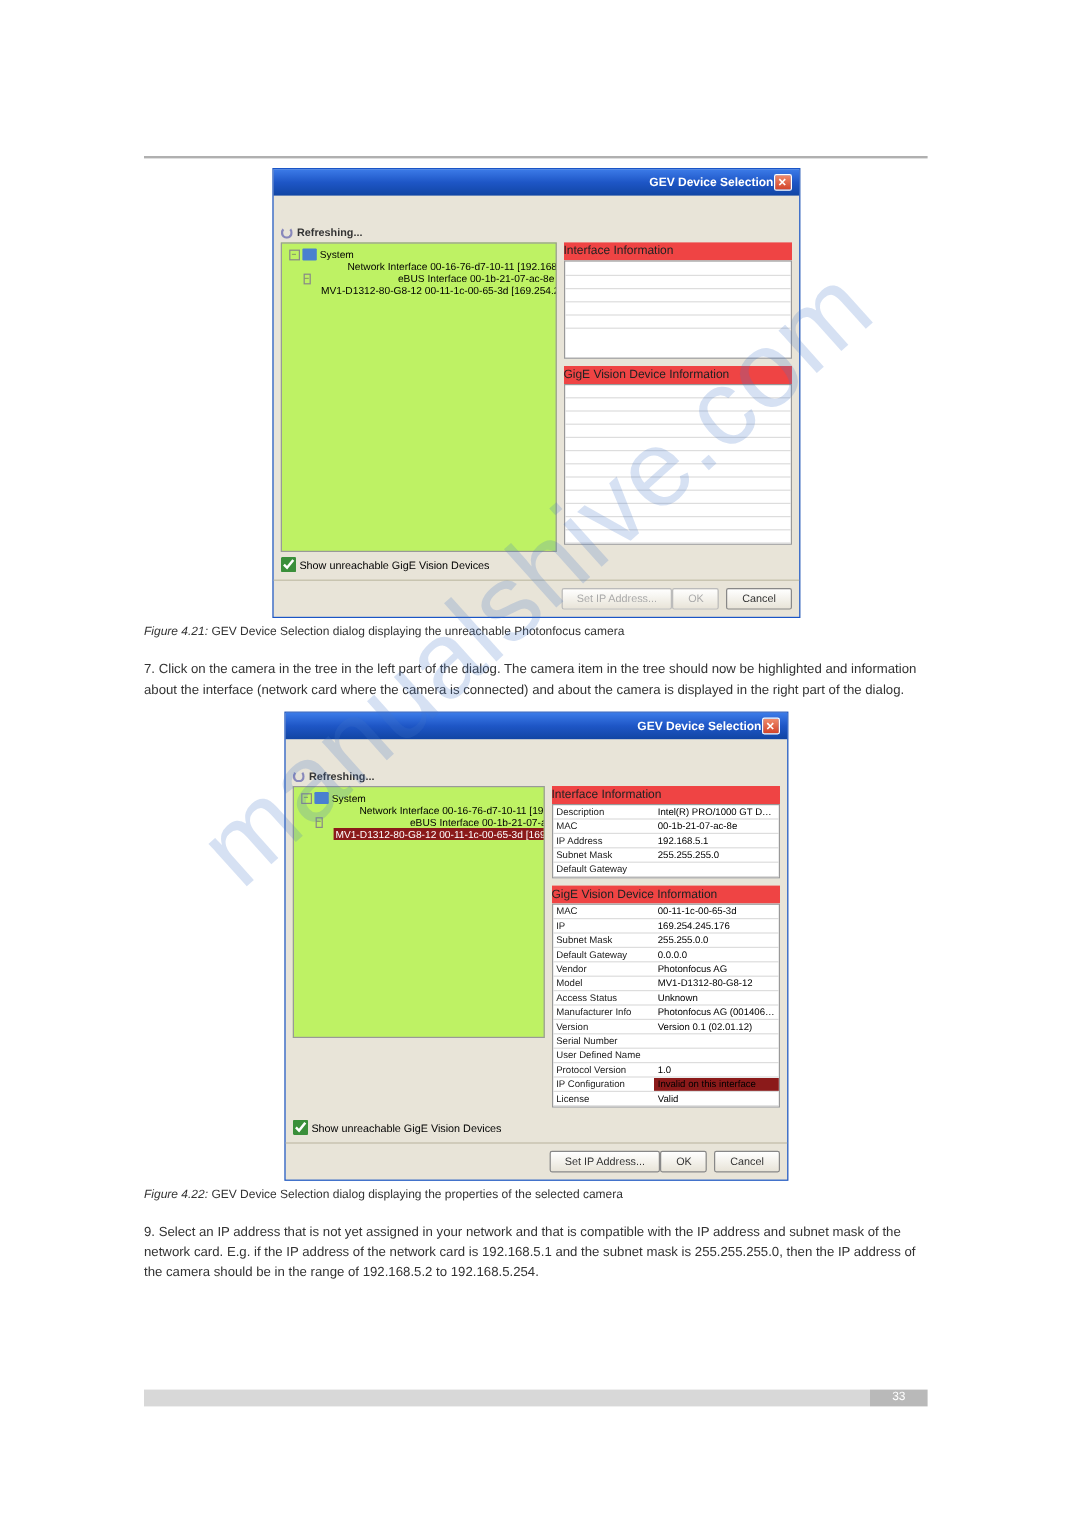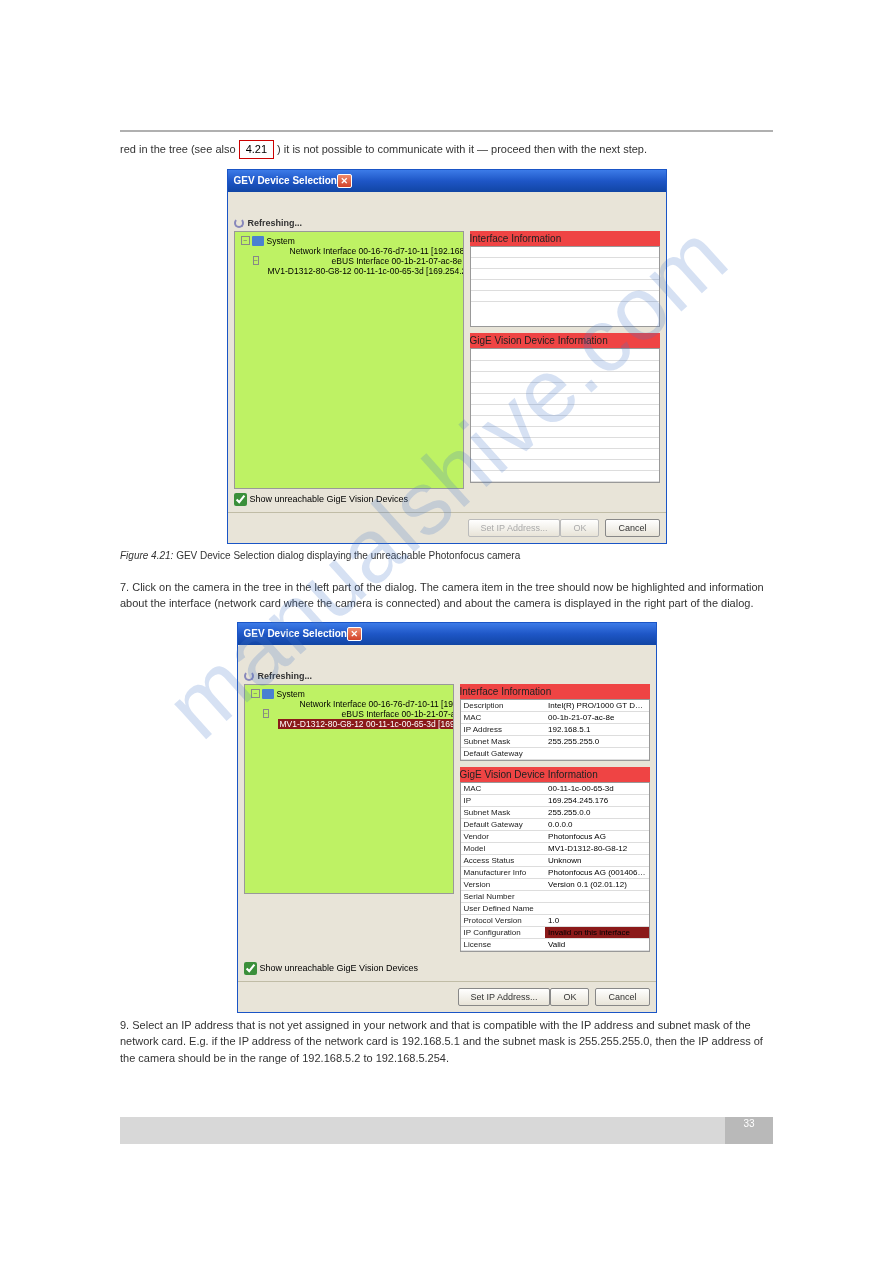--- a/index.html
+++ b/index.html
@@ -56,21 +56,21 @@
     font-size: 9px;
   }
   .dialog.small { width:420px; }
   .titlebar {
     background: linear-gradient(to bottom, #3c7be8 0%, #1e56c6 50%, #1145a4 100%);
     color: #fff;
     font-weight: bold;
     font-size: 10px;
     padding: 4px 6px;
     display: flex;
-    justify-content: flex-start;
+    justify-content: flex-end;
     align-items: center;
   }
   .titlebar .close-btn {
     width: 15px; height: 14px;
     background: linear-gradient(to bottom,#f08b6b,#d2432a);
     border:1px solid #fff;
     color:#fff;
     font-size:9px;
     text-align:center;
     line-height:12px;
@@ -180,43 +180,38 @@
     color: rgba(70,120,200,0.22);
     font-family: Arial, sans-serif;
     pointer-events: none;
     user-select: none;
     white-space: nowrap;
     z-index: 50;
     letter-spacing:1px;
   }
 
   .bottom-bar {
-    margin-top: 51px;
-    height: 27px;
+    margin-top: 89px;
+    height: 14px;
     display:flex;
   }
   .bottom-bar .grey { flex:1; background:#d8d8d8; }
   .bottom-bar .page-no {
     width:48px; background:#b9b9b9; color:#fff;
     font-size:10px; text-align:center; line-height:14px;
   }
 
   .empty-rows td { height:11px; }
 </style>
 </head>
 <body>
 
 <div class="page">
   <hr class="top-rule">
 
-  <p class="body-text">
-    <span>red in the tree (see also </span>
-    <span class="ref">4.21</span>
-    <span>) it is not possible to communicate with it — proceed then with the next step.</span>
-  </p>
 
   <div class="dialog">
     <div class="titlebar">
       <span>GEV Device Selection</span>
       <span class="close-btn">✕</span>
     </div>
     <div class="dlg-body">
       <div class="refresh-row">
         <span class="spinner-icon"></span>
         <span>Refreshing...</span>
@@ -478,20 +473,23 @@
     </div>
     <div class="dlg-footer">
       <button class="btn">Set IP Address...</button>
       <div class="footer-right">
         <button class="btn">OK</button>
         <button class="btn">Cancel</button>
       </div>
     </div>
   </div>
 
+  <p class="caption">
+    <span class="figlabel">Figure 4.22:</span><span> GEV Device Selection dialog displaying the properties of the selected camera</span>
+  </p>
 
   <p class="body-text">9.  Select an IP address that is not yet assigned in your network and that is compatible with the IP address and subnet mask of the network card. E.g. if the IP address of the network card is 192.168.5.1 and the subnet mask is 255.255.255.0, then the IP address of the camera should be in the range of 192.168.5.2 to 192.168.5.254.</p>
 
   <div class="bottom-bar">
     <div class="grey"></div>
     <div class="page-no">33</div>
   </div>
 </div>
 
 <div class="watermark">manualshive.com</div>

